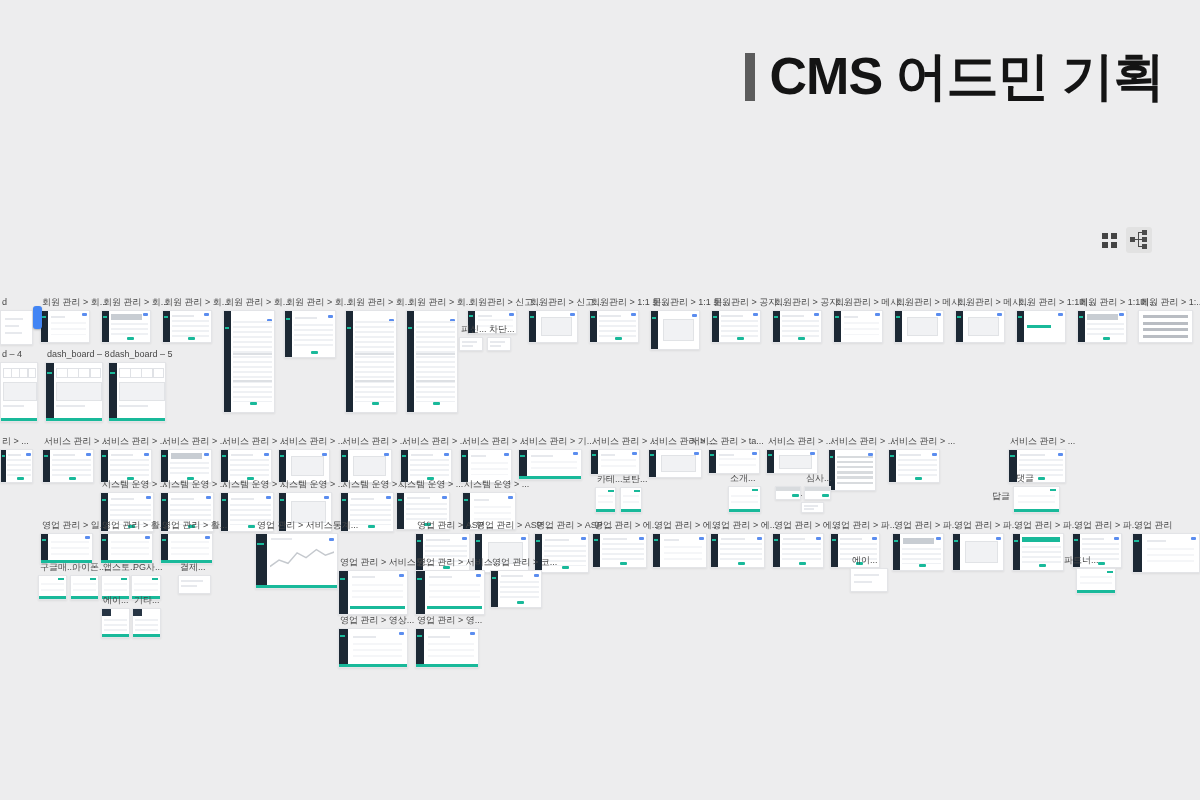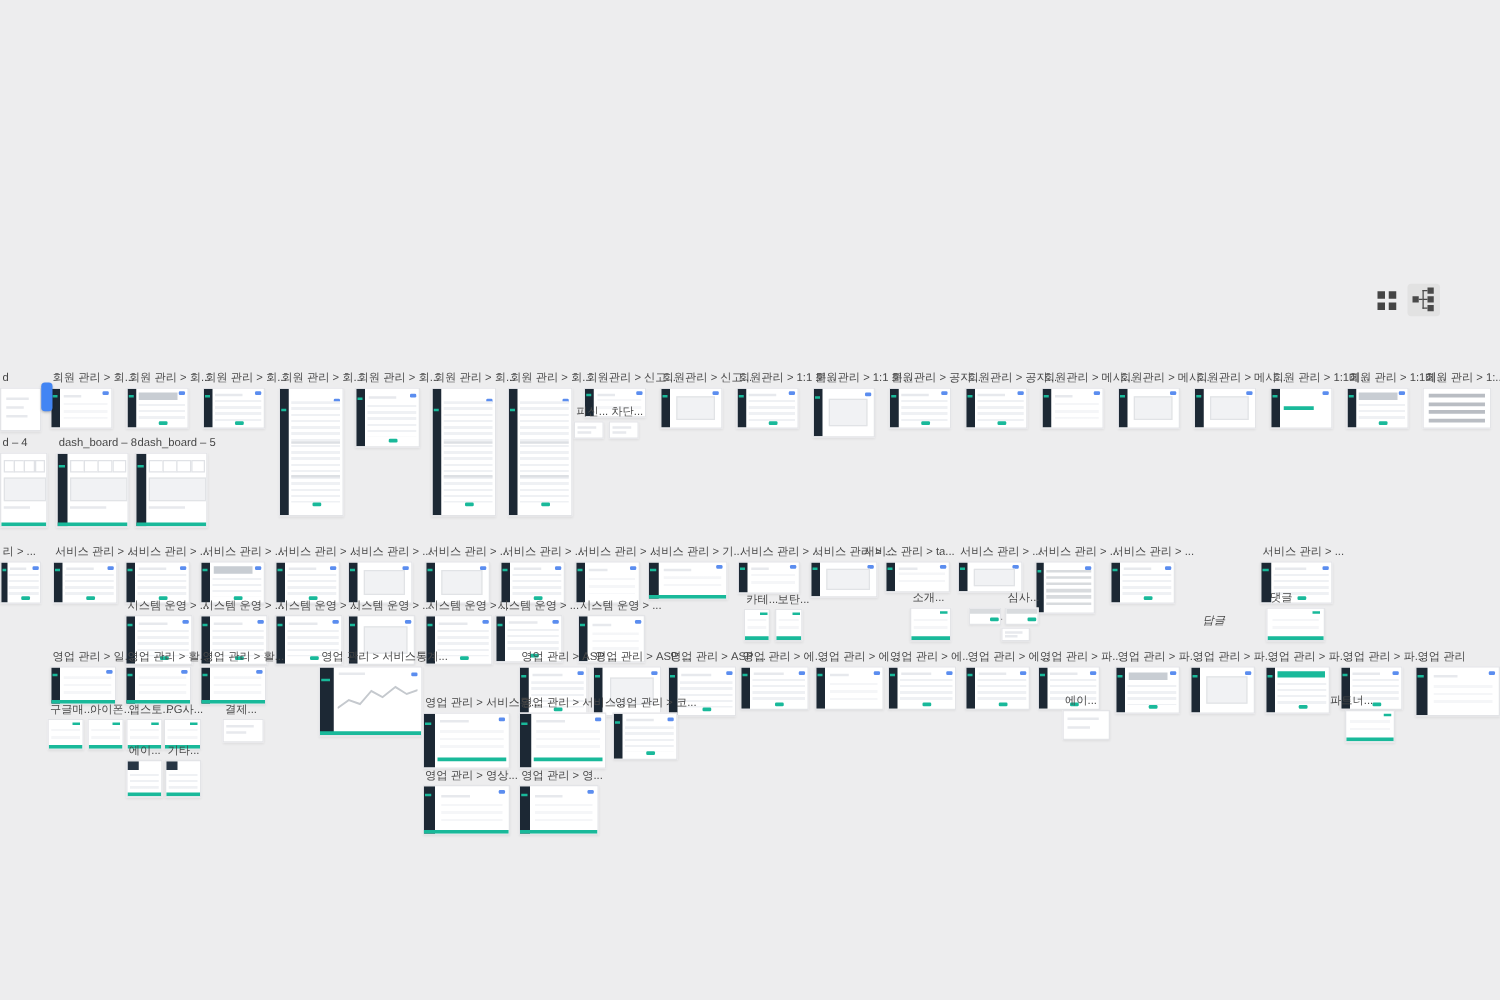--- a/index.html
+++ b/index.html
@@ -53,20 +53,24 @@
   .dblock{position:absolute;background:#273544;}
   .pin{position:absolute;width:9px;height:23px;background:#4285f4;border-radius:3px;box-shadow:0 1px 2px rgba(0,0,0,.25);}
   svg.mchart{position:absolute;left:4%;top:18%;width:92%;height:52%;}
   svg.mchart polyline{fill:none;stroke:#c5c9ce;stroke-width:2;}
 </style>
 </head>
 <body>
 
 <div class="stage">
 
+  <div class="title-wrap">
+    <span class="tbar"></span>
+    <span class="title">CMS 어드민 기획</span>
+  </div>
 
   <div class="view-toggle">
     <button class="vt-grid">
       <span class="g1"></span>
       <span class="g2"></span>
       <span class="g3"></span>
       <span class="g4"></span>
     </button>
     <button class="vt-tree">
       <span class="tl"></span>
@@ -1009,17 +1013,17 @@
           <div class="tick" style=""></div>
         </div>
         <div class="content" style="left: 8px;">
           <div class="dotb" style="right: 5%; top: 8%;"></div>
           <div class="pline" style="left: 8%; top: 18%; width: 40%;"></div>
           <div class="rowsf" style="left: 8%; top: 38%; width: 84%; height: 38%;"></div>
         </div>
         <div class="footb" style=""></div>
       </div>
       <div class="flabel" style="left: 1016px; top: 473px;">댓글</div>
-      <div class="flabel" style="left: 962px; top: 491px; font-style: italic;">답글</div>
+      <div class="flabel" style="left: 992px; top: 491px;">답글</div>
     </div>
 
   <div class="pin" id="pin" style="left: 33px; top: 306px; background: rgb(66, 133, 244);"></div>
 </div>
 
 </body></html>

